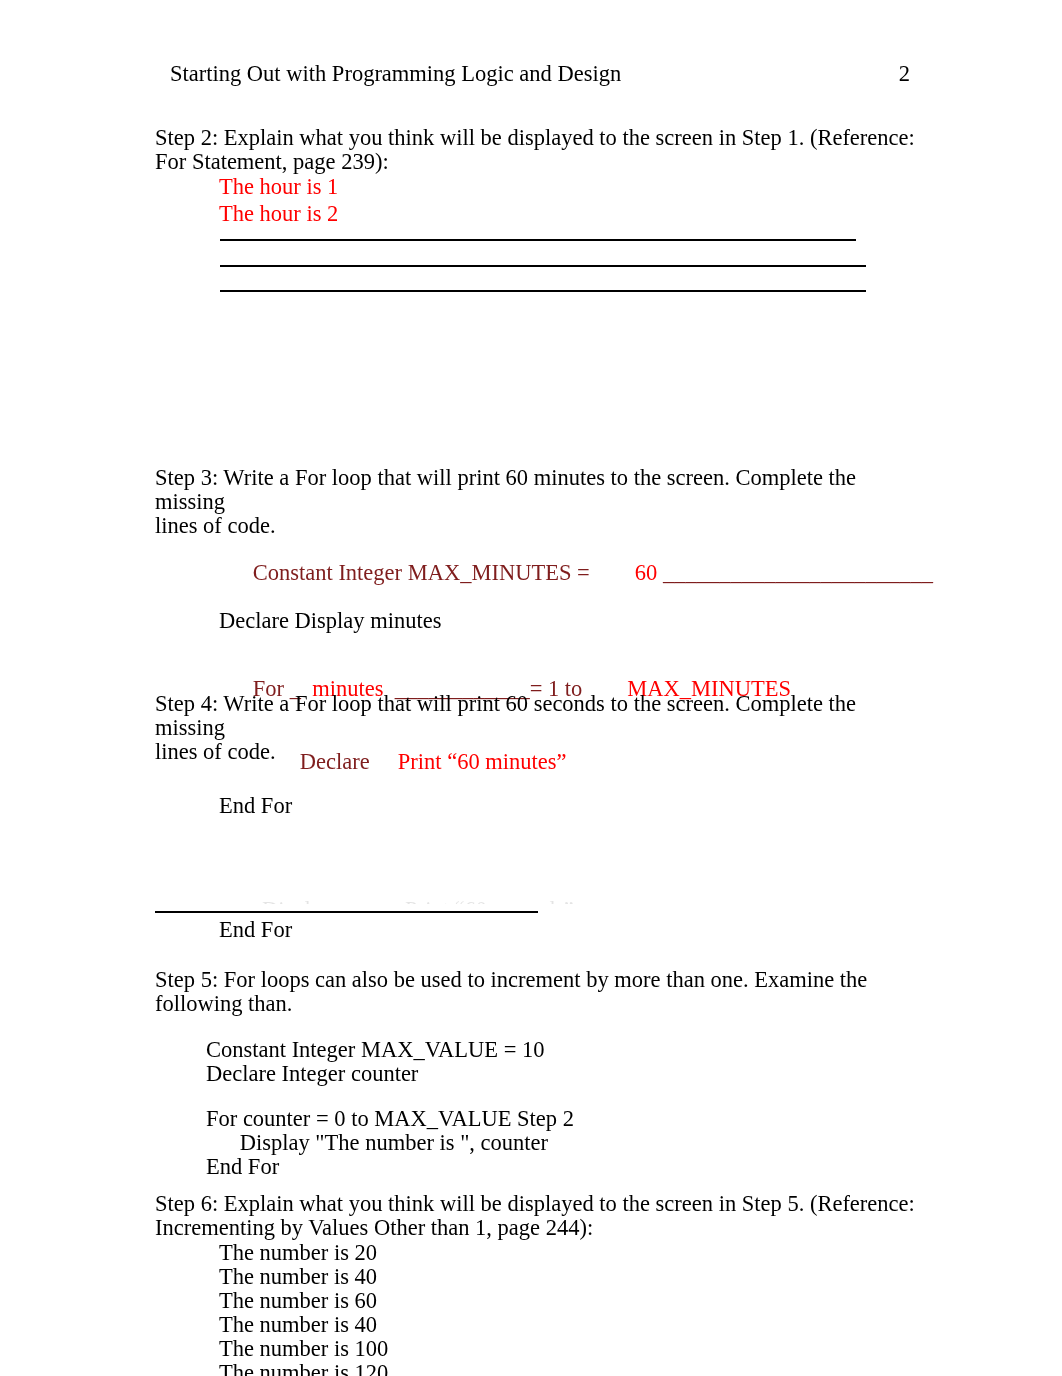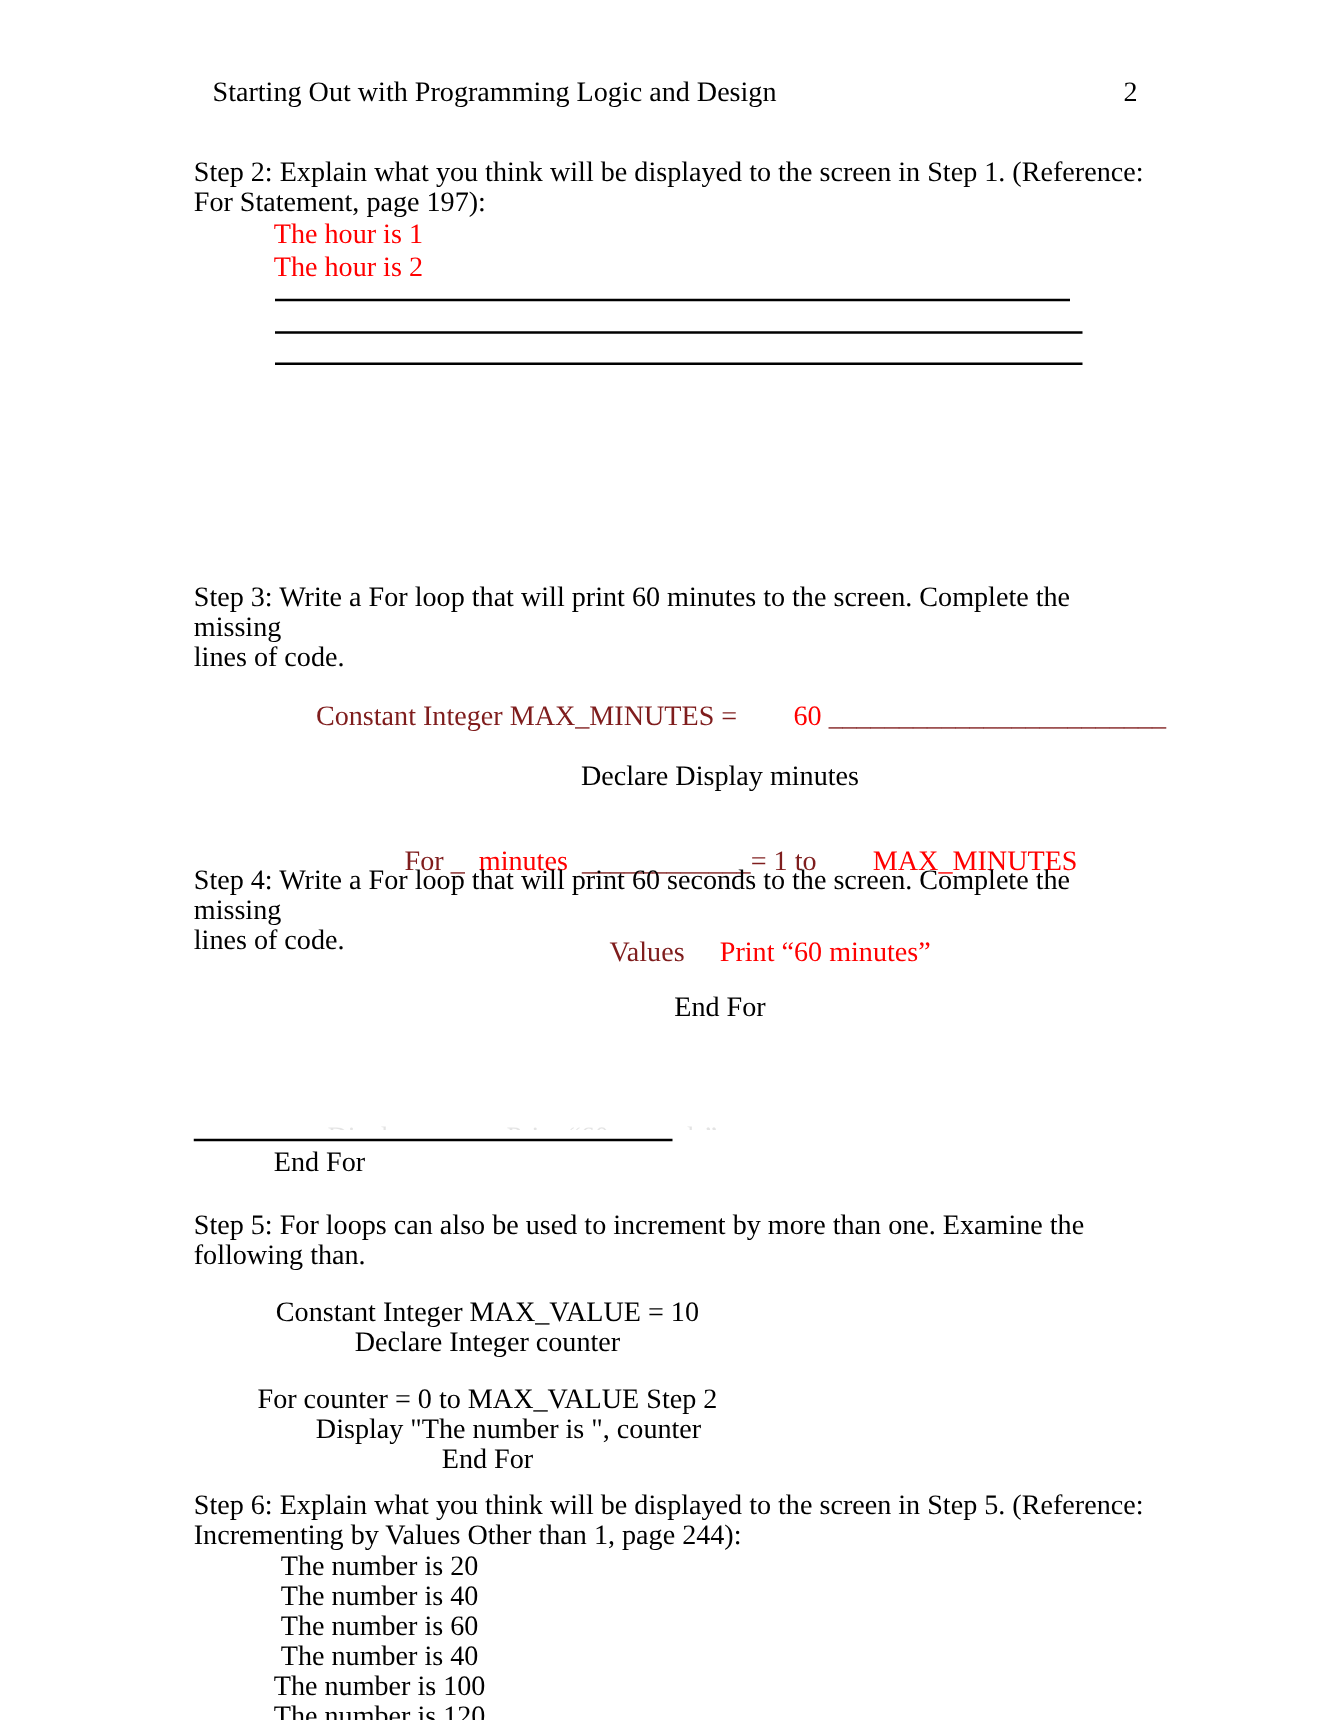--- a/index.html
+++ b/index.html
@@ -33,21 +33,20 @@
     line-height: 1.25;
   }
   .doc-header .title { white-space: nowrap; }
   .doc-header .pageno { font-size: 22.5px; }
 
   
   .block {
     position: absolute;
     font-size: 22.5px;
     line-height: 1.07;
-    text-align: center;
   }
   .para {
     width: 755px;
     text-align: left;
   }
   .red { color: #ff0000; }
   .blk { color: #7f1d1d; }
 
   .code-line {
     white-space: pre;
@@ -83,21 +82,21 @@
 
 <div class="page">
 
   <div class="doc-header">
     <span class="title">Starting Out with Programming Logic and Design</span>
     <span class="pageno">2</span>
   </div>
 
   <div class="block para" style="left:155px; top:126px; width:760px;">
     <div>Step 2:   Explain what you think will be displayed to the screen in Step 1. (Reference:</div>
-    <div>For   Statement, page 197):</div>
+    <div>For   Statement, page 239):</div>
   </div>
 
   <div class="block" style="left:219px; top:175px;">
     <div class="red">The hour is 1</div>
     <div class="red" style="margin-top:3px;">The hour is 2</div>
   </div>
 
   <div class="rule" style="left:220px; top:239px; width:636px;"></div>
   <div class="rule" style="left:220px; top:265px; width:646px;"></div>
   <div class="rule" style="left:220px; top:290px; width:646px;"></div>
@@ -110,21 +109,21 @@
   <div class="block" style="left:219px; top:537px;">
     <div class="code-line">
       <span class="blk">Constant Integer MAX_MINUTES =</span><span class="blk">        </span><span class="red">60</span><span class="blk"> </span><span class="blk">________________________</span>
     </div>
     <div class="code-line">Declare Display minutes</div>
     <div class="code-line" style="height:20px;">&nbsp;</div>
     <div class="code-line">
       <span class="blk">For _</span><span class="blk">  </span><span class="red">minutes</span><span class="blk">  </span><span class="blk">____________</span><span class="blk">= 1 to</span><span class="blk">        </span><span class="red">MAX_MINUTES</span>
     </div>
     <div class="code-line" style="padding-left:47px;">
-      <span class="blk">Values</span><span class="blk">     </span><span class="red">Print “60 minutes”</span>
+      <span class="blk">Declare</span><span class="blk">     </span><span class="red">Print “60 minutes”</span>
     </div>
     <div class="code-line clip-top" style="height:21px; margin-top:-1px;"><span style="display:block; margin-top:-3px;">End For</span></div>
   </div>
 
   <div class="block para" style="left:155px; top:692px; width:760px;">
     <div>Step 4:   Write a For   loop that will print 60 seconds to the screen.  Complete the missing</div>
     <div>lines of code.</div>
   </div>
 
   <div class="ghost" style="left:262px; top:898px;">Display             Print “60 seconds”</div>

